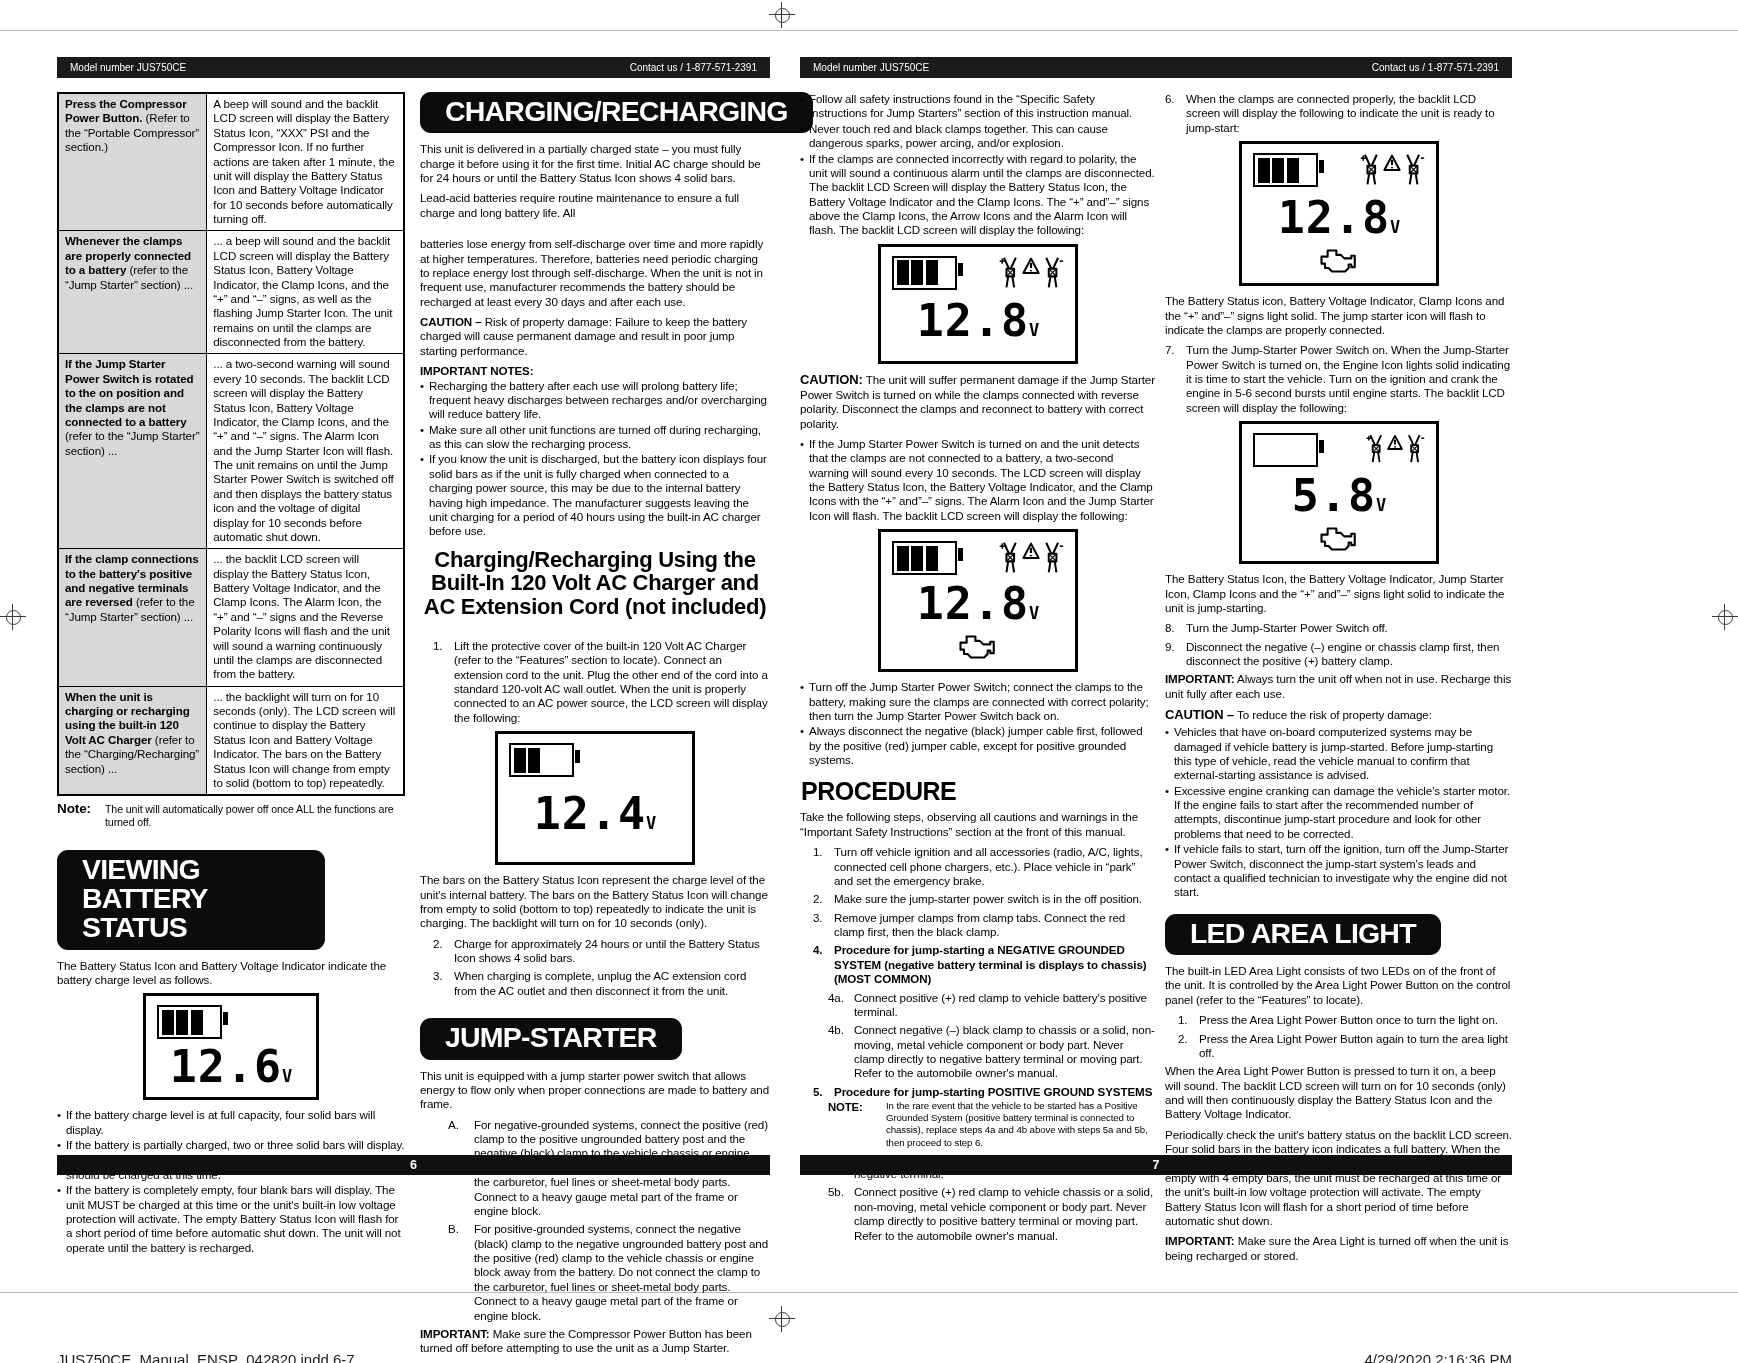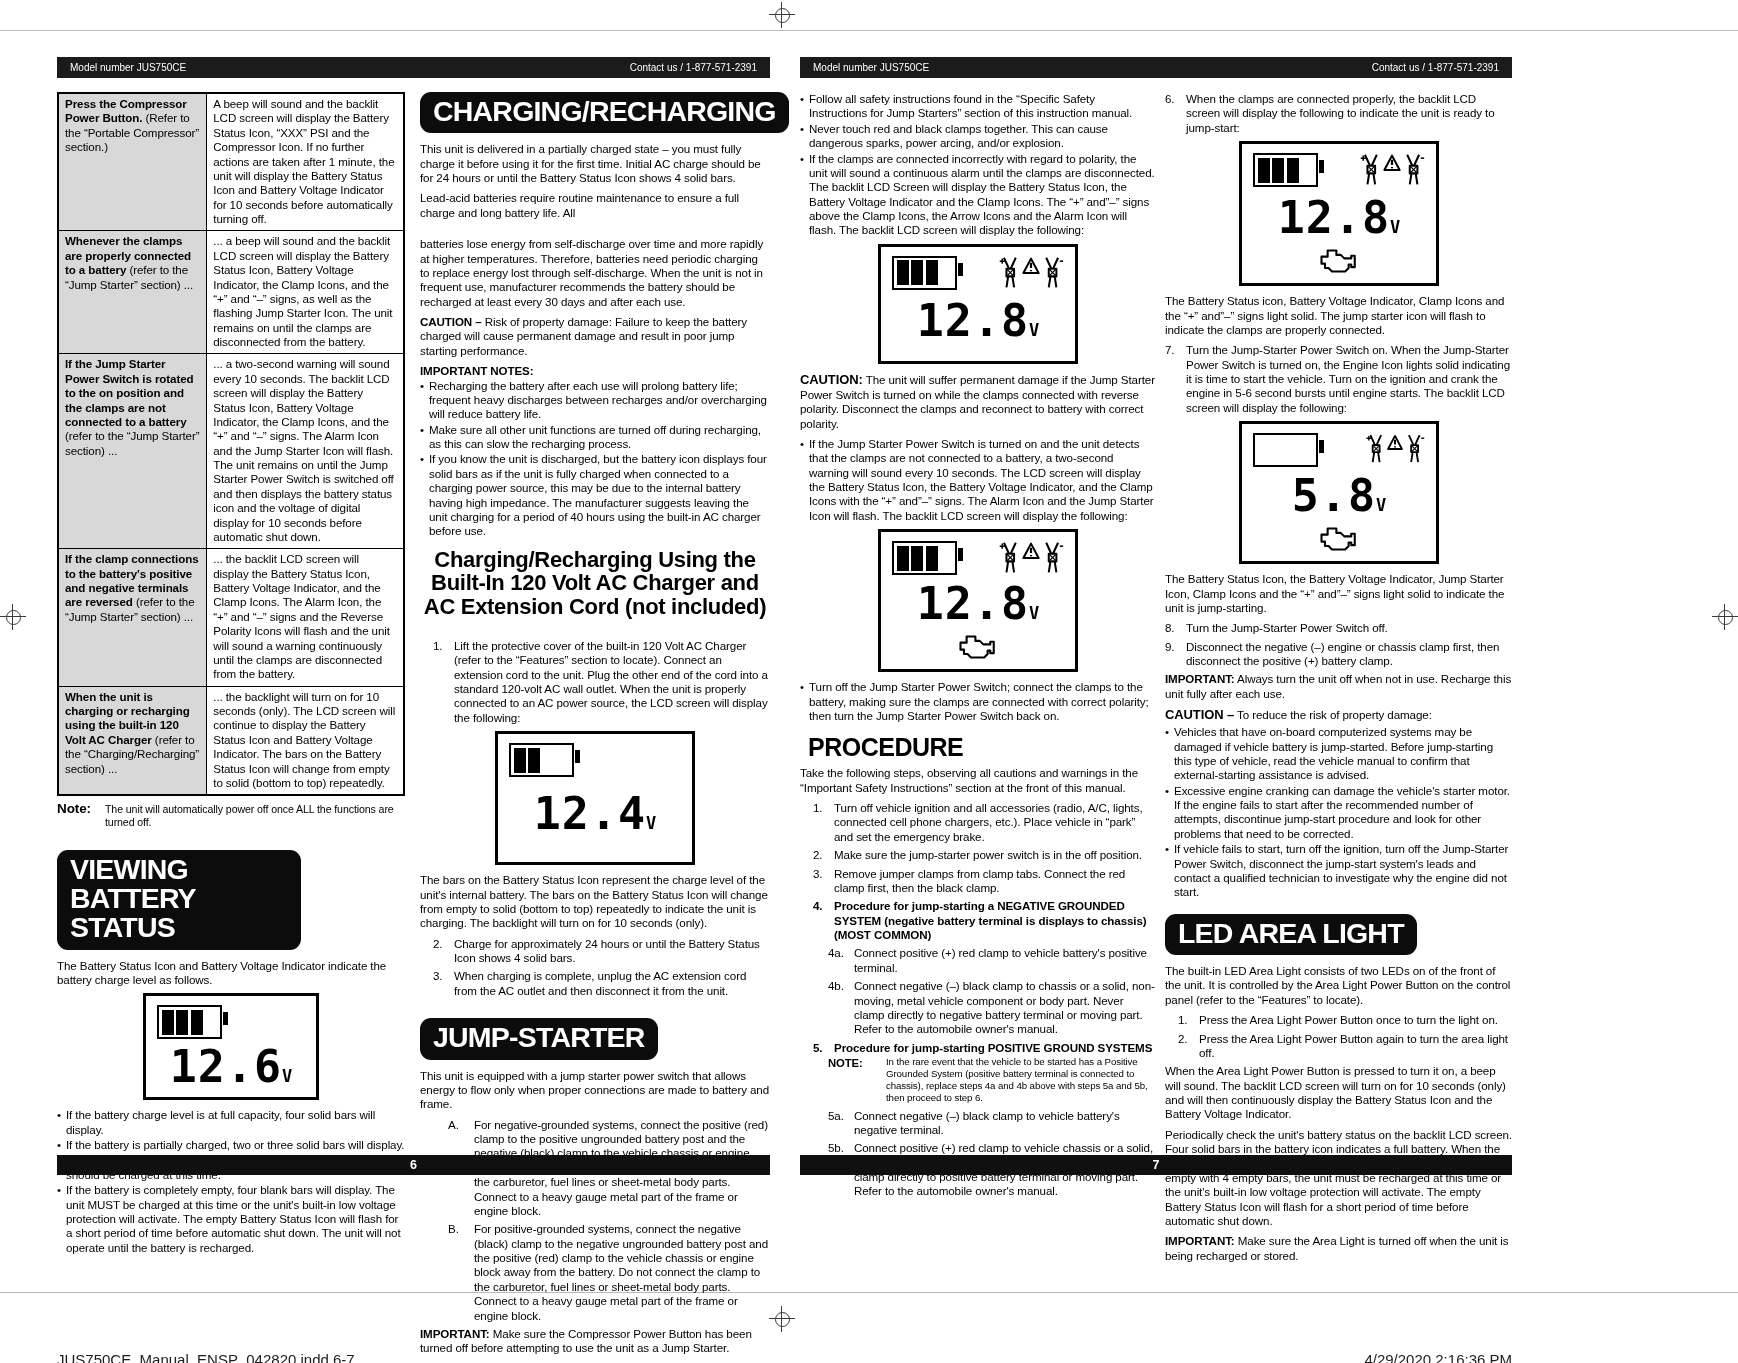--- a/index.html
+++ b/index.html
@@ -23,24 +23,24 @@
   .bullet{position:relative;padding-left:9px;margin-bottom:1px;}
   .bullet::before{content:"•";position:absolute;left:0;top:0;}
   
   .tbl{width:100%;border-collapse:collapse;border:2.5px solid #000;}
   .tbl td{border:1.6px solid #000;vertical-align:top;padding:3px 6px 4px;}
   .tbl td.c1{width:43%;background:#d8d8d8;}
   .note-line{margin:5px 0 12px;display:flex;align-items:baseline;}
   .note-line strong{font-size:13.5px;flex:0 0 48px;}
   .note-line span{font-size:10.6px;}
   
-  .hbox{display:inline-block;background:#0c0c0c;color:#fff;border-radius:11px;padding:5px 13px 7px;
+  .hbox{display:inline-block;background:#0c0c0c;color:#fff;border-radius:11px;padding:5px 25px 7px;
         font-weight:bold;font-size:28.5px;line-height:1.03;letter-spacing:-0.8px;margin:8px 0 9px;}
   .subhead{font-weight:bold;font-size:22px;line-height:1.08;margin:9px 0 20px;letter-spacing:-0.3px;text-align:center;}
-  .proc-head{font-weight:bold;font-size:25px;margin:9px 8px 3px;letter-spacing:-0.5px;}
+  .proc-head{font-weight:bold;font-size:25px;margin:9px 1px 3px;letter-spacing:-0.5px;}
   
   .oli{display:flex;margin:0 0 4px;}
   .oli .n{flex:0 0 21px;margin-left:13px;}
   .oli .t{flex:1;}
   .oli.sub .n{flex:0 0 26px;margin-left:28px;}
   .oli.boldrow{font-weight:bold;}
   .note-inline{display:flex;margin:0 0 4px 54px;font-size:9.7px;line-height:1.25;}
   .note-inline .nl{font-weight:bold;font-size:11.3px;flex:0 0 58px;margin-left:-26px;}
   
   .lcd{border:3px solid #000;background:#fff;margin:6px auto 8px;padding:9px 11px 8px;width:148px;}
@@ -275,20 +275,21 @@
         <span class="u">V</span>
       </div>
       <div class="lcd-eng">
           <svg width="44" height="28">
             <use href="#sym-engine"></use>
           </svg>
         </div>
     </div>
 
     <div class="bullet">Turn off the Jump Starter Power Switch; connect the clamps to the battery, making sure the clamps are connected with correct polarity; then turn the Jump Starter Power Switch back on.</div>
+    <div class="bullet" style="margin-bottom:6px">Always disconnect the negative (black) jumper cable first, followed by the positive (red) jumper cable, except for positive grounded systems.</div>
 
     <div class="proc-head">PROCEDURE</div>
     <p>Take the following steps, observing all cautions and warnings in the “Important Safety Instructions” section at the front of this manual.</p>
     <div class="oli">
         <span class="n">1.</span>
         <span class="t">Turn off vehicle ignition and all accessories (radio, A/C, lights, connected cell phone chargers, etc.). Place vehicle in “park” and set the emergency brake.</span>
       </div>
     <div class="oli">
         <span class="n">2.</span>
         <span class="t">Make sure the jump-starter power switch is in the off position.</span>

